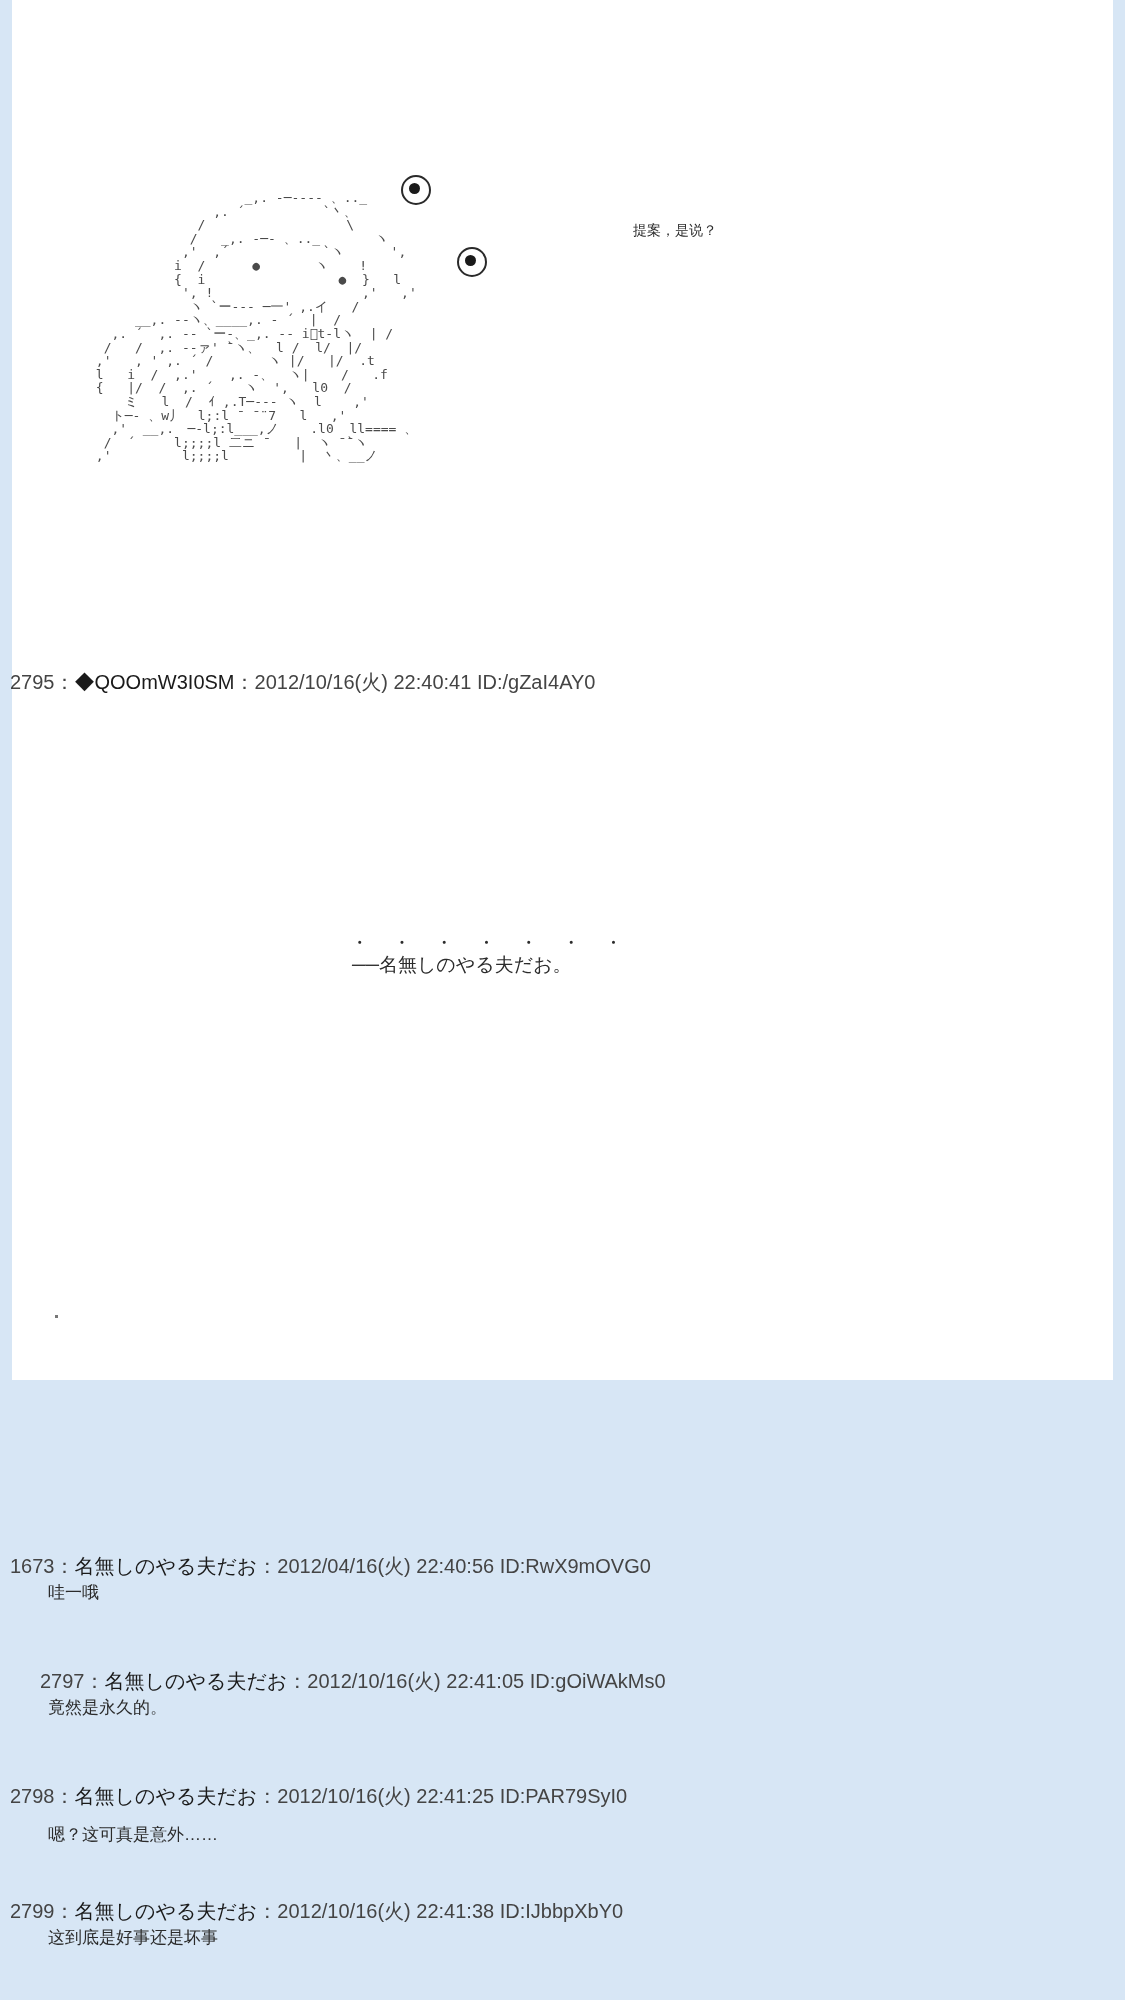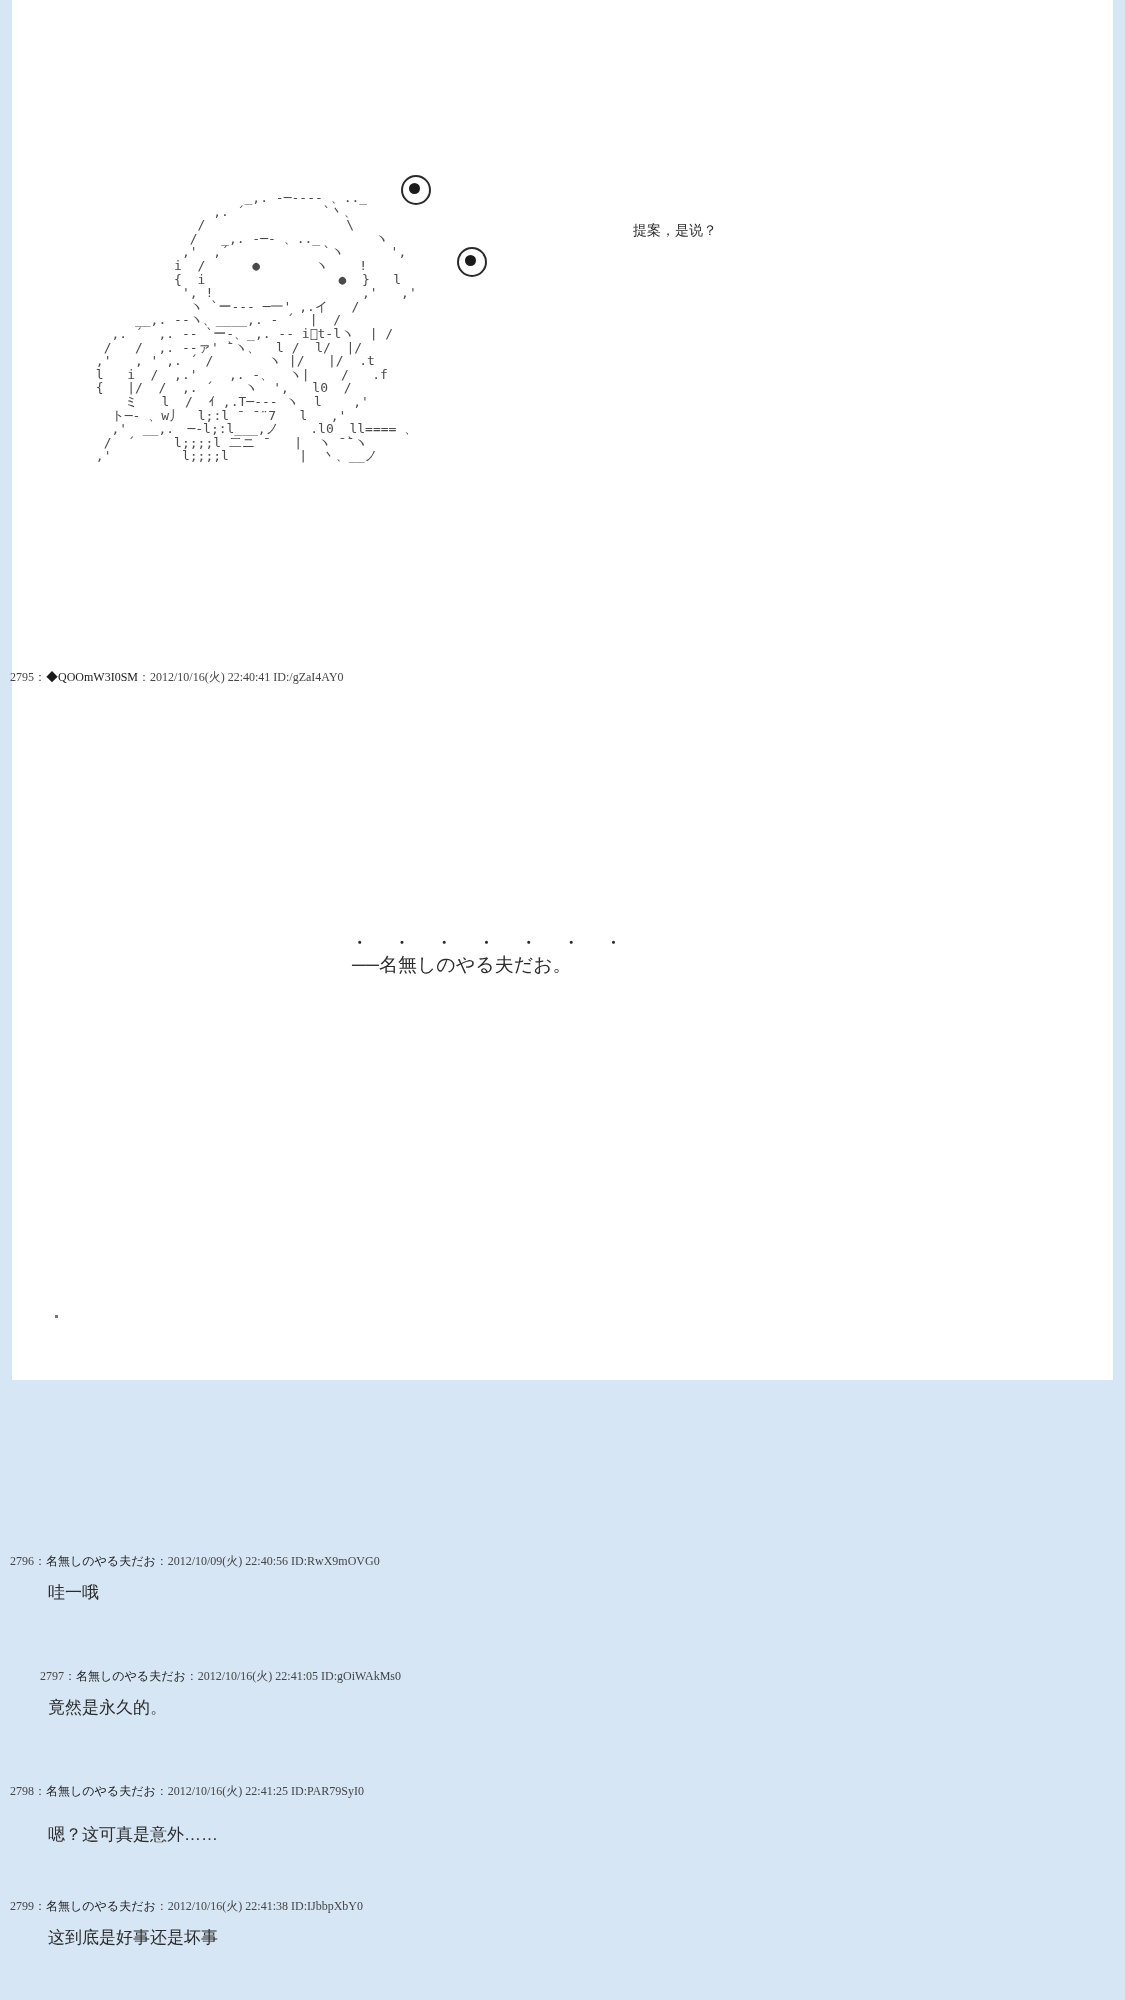--- a/index.html
+++ b/index.html
@@ -62,24 +62,23 @@
   }
 
   .bubble-text {
     position: absolute;
     font-family: "Liberation Sans", sans-serif;
     color: #2b2b2b;
   }
 
   .post-header {
     position: absolute;
-    font-size: 12px;
+    font-size: 20px;
     color: #444444;
     white-space: nowrap;
-    font-family: Liberation Serif, serif;
   }
   .post-header .num { color: #444444; }
   .post-header .name { color: #1a1a1a; }
   .post-body {
     position: absolute;
     font-size: 17px;
     color: #2b2b2b;
     white-space: pre-wrap;
   }
 
@@ -158,21 +157,21 @@
   </div>
 
   <div class="center-line-1">・ ・ ・ ・ ・ ・ ・</div>
   <div class="center-line-2">──名無しのやる夫だお。</div>
 
   <div class="tiny-dot"></div>
 
   <div class="blue-band" style="top:1380px; height:620px;"></div>
 
   <div class="post-header" style="left:10px; top:1553px;">
-    <span class="num">2796</span><span>：</span><span class="name">名無しのやる夫だお</span><span>：</span><span>2012/10/09(火) 22:40:56</span>&nbsp;<span>ID:RwX9mOVG0</span>
+    <span class="num">1673</span><span>：</span><span class="name">名無しのやる夫だお</span><span>：</span><span>2012/04/16(火) 22:40:56</span>&nbsp;<span>ID:RwX9mOVG0</span>
   </div>
   <div class="post-body" style="left:48px; top:1581px;">哇一哦</div>
 
   <div class="post-header" style="left:10px; top:1668px;margin-left:30px;">
     <span class="num">2797</span><span>：</span><span class="name">名無しのやる夫だお</span><span>：</span><span>2012/10/16(火) 22:41:05</span>&nbsp;<span>ID:gOiWAkMs0</span>
   </div>
   <div class="post-body" style="left:48px; top:1696px;">竟然是永久的。</div>
 
   <div class="post-header" style="left:10px; top:1783px;">
     <span class="num">2798</span><span>：</span><span class="name">名無しのやる夫だお</span><span>：</span><span>2012/10/16(火) 22:41:25</span>&nbsp;<span>ID:PAR79SyI0</span>

